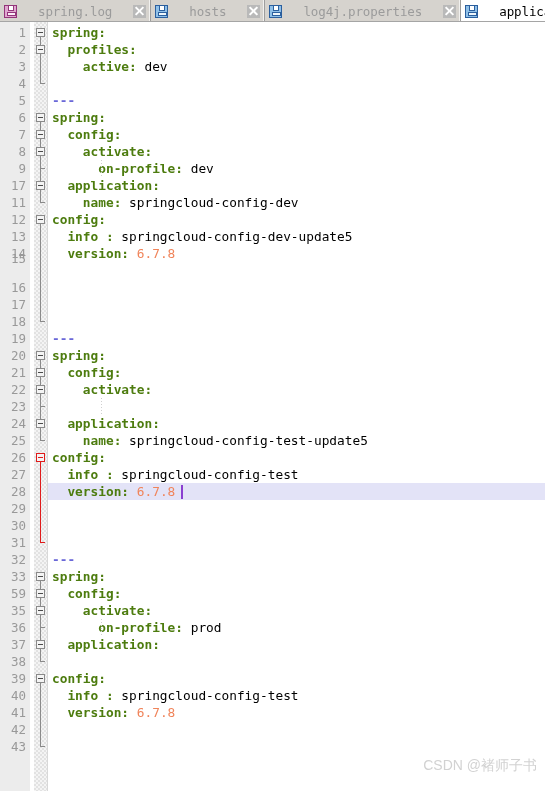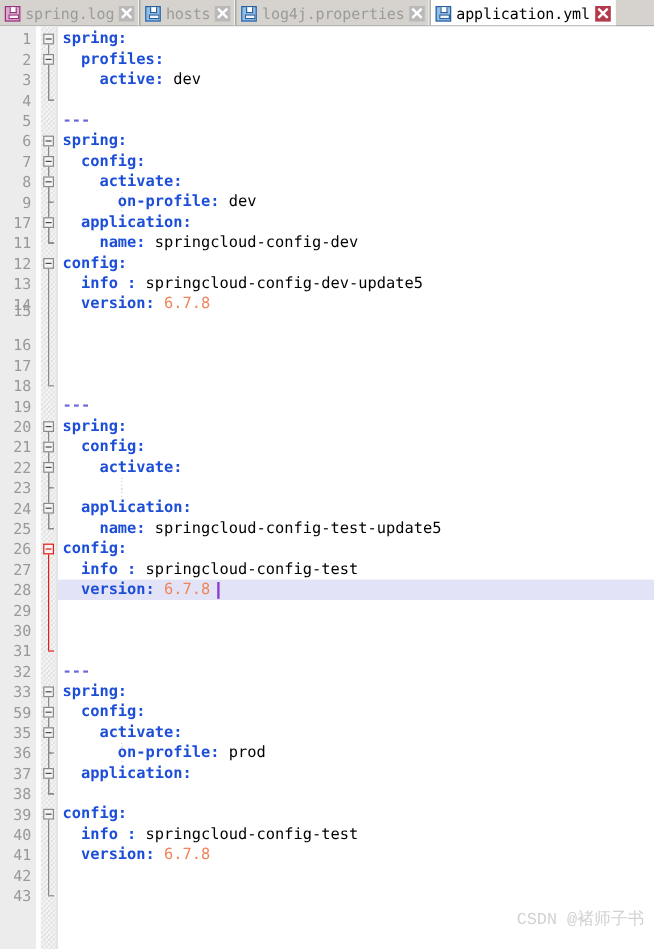--- a/index.html
+++ b/index.html
@@ -19,21 +19,21 @@
     background: #d6d3ce;
     border-bottom: 1px solid #a5a5a5;
     display: flex;
     align-items: stretch;
     box-sizing: border-box;
     overflow: hidden;
   }
   .tab {
     display: flex;
     align-items: center;
-    gap: 4px;
+    gap: 21px;
     padding: 0 3px 0 4px;
     background: #d6d3ce;
     border-right: 1px solid #f2f1ef;
     box-sizing: border-box;
     height: 22px;
     position: relative;
     cursor: default;
   }
   .tab.sep-left { border-left: 1px solid #9d9d9d; }
   .tab.active {
@@ -162,21 +162,21 @@
   }
   .code {
     position: absolute;
     left: 52px;
     font-family: "DejaVu Sans Mono", "Liberation Mono", monospace;
     font-size: 12.8px;
     line-height: 17px;
     white-space: pre;
     color: #000000;
   }
-  .k { color: #1d4ed8; font-weight: bold; }   
+  .k { color: #4d7c0f; font-weight: bold; }   
   .v { color: #000000; }                       
   .n { color: #f0845a; }                       
   .d { color: #6a68d8; font-weight: bold; }    
 
   
   .foldbox {
     position: absolute;
     width: 9px; height: 9px;
     background: #f4f4f4;
     border: 1px solid #8a8a8a;
@@ -221,21 +221,21 @@
   #caret {
     position: absolute;
     width: 2px; height: 14px;
     background: #8a3fd0;
   }
 
   
   #watermark {
     position: absolute;
     right: 8px; bottom: 16px;
-    font-family: Liberation Mono, monospace;
+    font-family: Liberation Sans, sans-serif;
     font-size: 14px;
     color: #d2d2d2;
     white-space: nowrap;
     user-select: none;
   }
 </style>
 </head>
 <body>
 
 <div id="tabbar">

